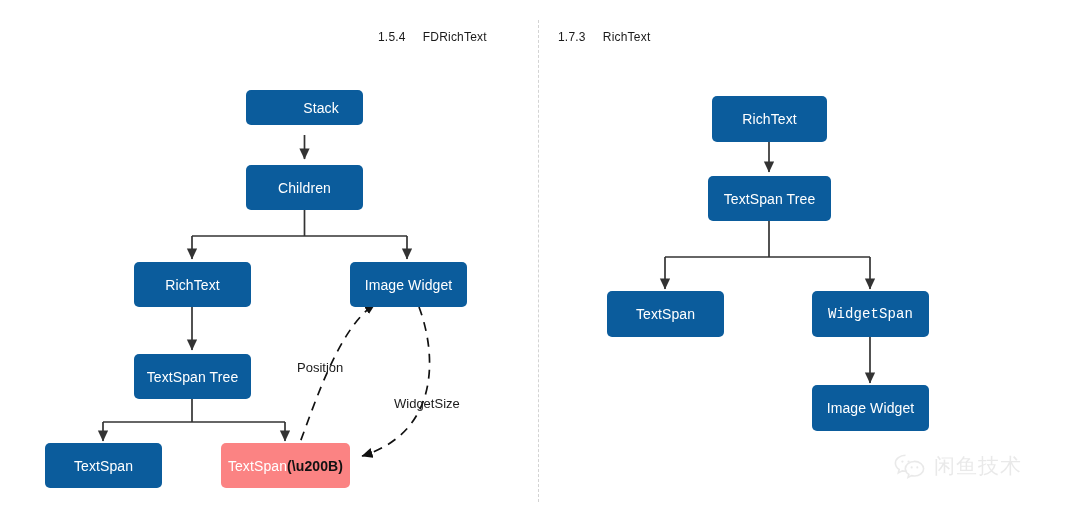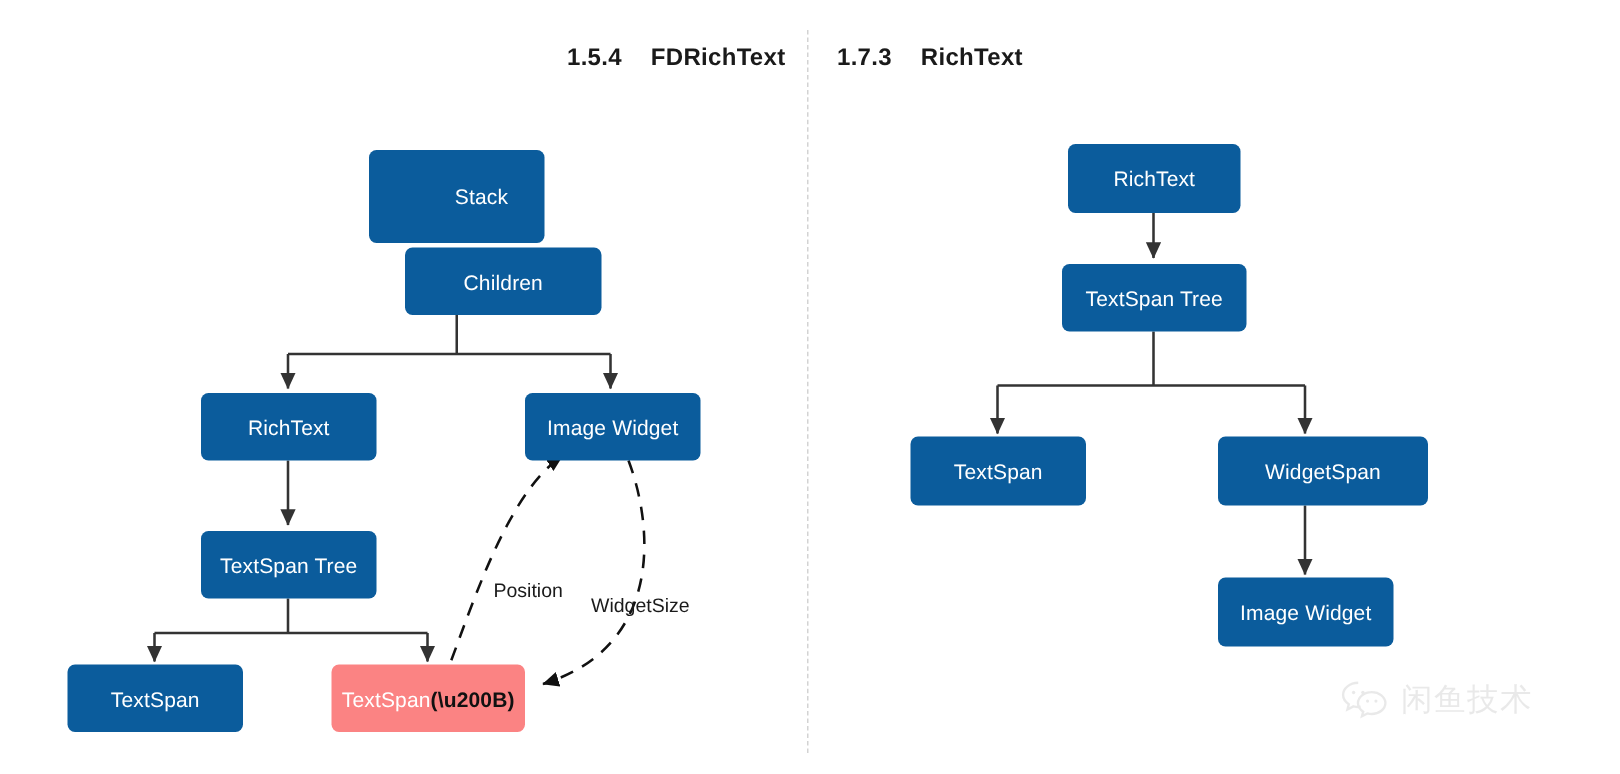--- a/index.html
+++ b/index.html
@@ -12,25 +12,24 @@
   }
   #canvas {
     position: relative;
     width: 1080px;
     height: 516px;
     background: #ffffff;
     overflow: hidden;
   }
   .title {
     position: absolute;
-    font-size: 16px;
+    font-size: 12px;
     color: #1a1a1a;
     white-space: nowrap;
     letter-spacing: 0.2px;
-    font-weight: bold;
   }
   .node {
     position: absolute;
     box-sizing: border-box;
     border-radius: 5px;
     display: flex;
     align-items: center;
     justify-content: center;
     font-size: 14px;
     color: #ffffff;
@@ -127,25 +126,25 @@
 
       <path d="M769,221 L769,257"></path>
       <path d="M665,257 L870,257"></path>
       <path d="M665,257 L665,289" marker-end="url(#arrow)"></path>
       <path d="M870,257 L870,289" marker-end="url(#arrow)"></path>
 
       <path d="M870,337 L870,383" marker-end="url(#arrow)"></path>
     </g>
   </svg>
 
-  <div class="node blue" style="left:246px; top:100px; width:117px; height:62px;padding-left:33px;">
+  <div class="node blue" style="left:246px; top:90px; width:117px; height:35px;padding-left:33px;">
     <span>Stack</span>
   </div>
 
-  <div class="node blue" style="left:246px; top:165px; width:131px; height:45px;margin-left:24px;">
+  <div class="node blue" style="left:246px; top:165px; width:117px; height:45px;">
     <span>Children</span>
   </div>
 
   <div class="node blue" style="left:134px; top:262px; width:117px; height:45px;">
     <span>RichText</span>
   </div>
 
   <div class="node blue" style="left:350px; top:262px; width:117px; height:45px;">
     <span>Image Widget</span>
   </div>
@@ -156,36 +155,36 @@
 
   <div class="node blue" style="left:45px; top:443px; width:117px; height:45px;">
     <span>TextSpan</span>
   </div>
 
   <div class="node salmon" style="left:221px; top:443px; width:129px; height:45px;">
     <span>TextSpan</span>
       <span class="lbl-dark">(\u200B)</span>
   </div>
 
-  <div class="edge-label" style="left:297px; top:386px;margin-left:32px;">Position</div>
+  <div class="edge-label" style="left:297px; top:360px;">Position</div>
   <div class="edge-label" style="left:394px; top:396px;">WidgetSize</div>
 
   <div class="node blue" style="left:712px; top:96px; width:115px; height:46px;">
     <span>RichText</span>
   </div>
 
   <div class="node blue" style="left:708px; top:176px; width:123px; height:45px;">
     <span>TextSpan Tree</span>
   </div>
 
   <div class="node blue" style="left:607px; top:291px; width:117px; height:46px;">
     <span>TextSpan</span>
   </div>
 
-  <div class="node blue" style="left:812px; top:291px; width:140px; height:46px;">
+  <div class="node blue" style="left:812px; top:291px; width:117px; height:46px;font-family:Liberation Mono, monospace;">
     <span>WidgetSpan</span>
   </div>
 
   <div class="node blue" style="left:812px; top:385px; width:117px; height:46px;">
     <span>Image Widget</span>
   </div>
 
   <div class="watermark" style="left:893px; top:452px;">
     <span style="display:inline-block;width:34px;height:28px;">
       <svg viewBox="0 0 34 28" width="34" height="28" xmlns="http://www.w3.org/2000/svg">

